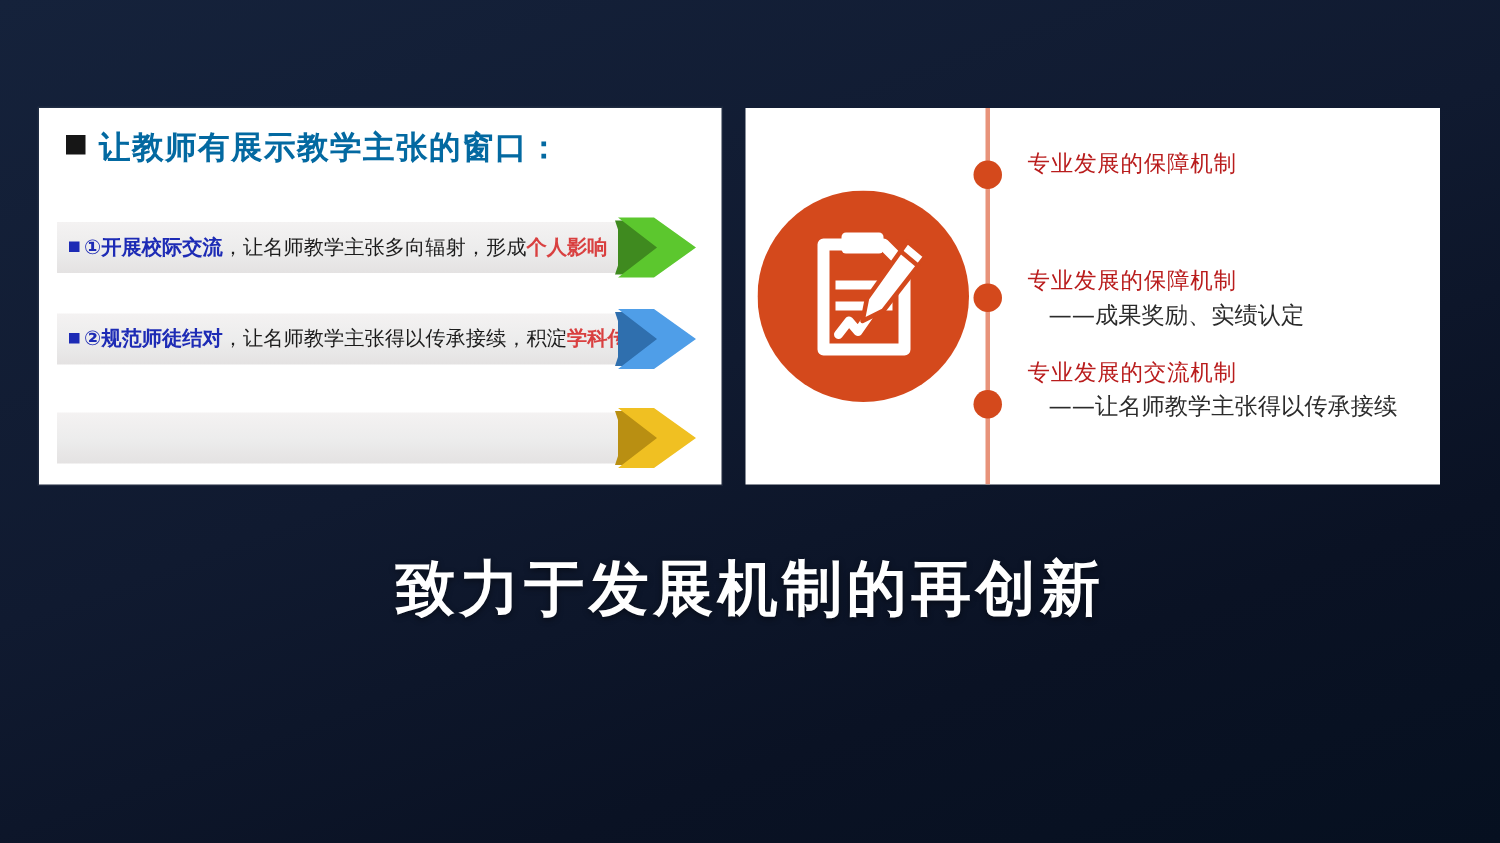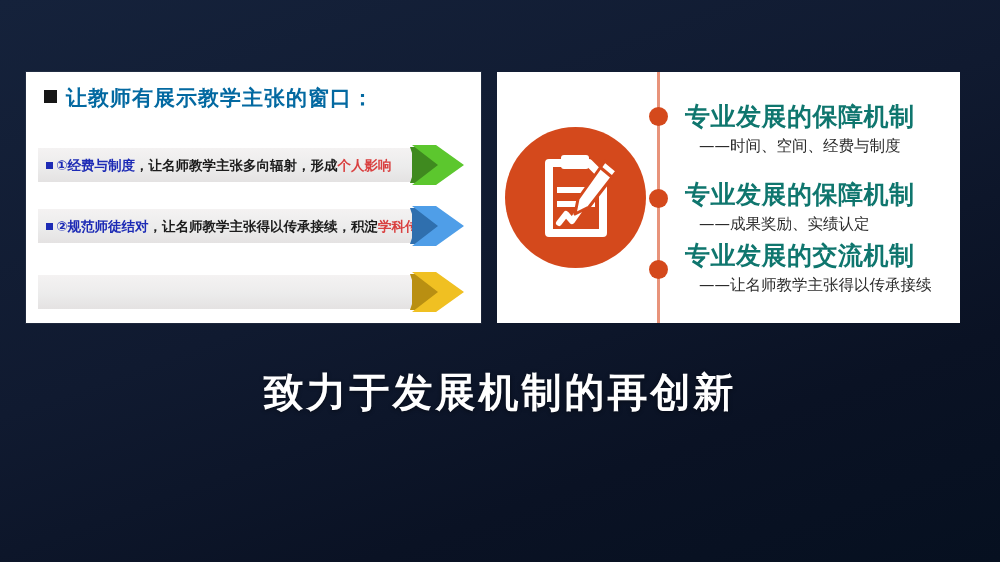--- a/index.html
+++ b/index.html
@@ -80,21 +80,21 @@
   }
   .step-text .sq {
     display: inline-block;
     width: 7px;
     height: 7px;
     background: #1d2bb5;
     margin-right: 3px;
     vertical-align: 1px;
   }
   .t-blue { color: #1d2bb5; }
-  .t-dark { color: #1c1c1c; font-weight: bold; }
+  .t-dark { color: #1c1c1c; font-weight: normal; }
   .t-red  { color: #d94040; }
 
   .arrow {
     position: absolute;
     top: -7px;
     left: 382px;
     width: 58px;
     height: 48px;
   }
   .arrow svg { display: block; }
@@ -127,23 +127,23 @@
   }
   #doc-icon-wrap {
     position: absolute;
     left: 8px;
     top: 55px;
     width: 141px;
     height: 141px;
   }
   .tl-item { position: absolute; left: 188px; }
   .tl-title {
-    font-size: 25px;
-    font-weight: bold;
-    color: #0f766e;
+    font-size: 15px;
+    font-weight: normal;
+    color: #b91c1c;
     letter-spacing: 0.5px;
     white-space: nowrap;
     font-family: "DejaVu Sans", "Liberation Sans", sans-serif;
   }
   .tl-sub {
     margin-top: 3px;
     margin-left: 14px;
     font-size: 15.5px;
     color: #2b2b2b;
     white-space: nowrap;
@@ -172,21 +172,21 @@
 
   <div id="left-panel">
 
     <div id="left-heading">
       <span class="bullet-sq"></span><span>让教师有展示教学主张的窗口：</span>
     </div>
 
     <div class="step-row" style="top:76px;">
       <div class="step-bar"></div>
       <div class="step-text">
-        <span class="sq"></span><span class="t-blue">①</span><span class="t-blue">经费与制度</span><span class="t-dark">，让名师教学主张多向辐射，形成</span><span class="t-red">个人影响</span>
+        <span class="sq"></span><span class="t-blue">①</span><span class="t-blue">开展校际交流</span><span class="t-dark">，让名师教学主张多向辐射，形成</span><span class="t-red">个人影响</span>
       </div>
       <div class="arrow">
         <svg width="58" height="48" viewBox="0 0 58 48">
           <polygon points="2,6 4,12 4,36 2,42 16,42 40,24 16,6" fill="#3f8a1f"></polygon>
           <polygon points="4,4 28,4 56,24 28,44 4,44 30,24" fill="#5cc72e"></polygon>
         </svg>
       </div>
     </div>
 
     <div class="step-row" style="top:137px;">
@@ -233,21 +233,20 @@
 
         <path d="M54 96 l7 -9 l6 7 l7 -10" fill="none" stroke="#ffffff" stroke-width="6" stroke-linecap="round" stroke-linejoin="round"></path>
 
         <path d="M100 34 l12 10 l-28 36 l-14 7 l3 -15 z" fill="#ffffff" stroke="#d4491c" stroke-width="3" stroke-linejoin="round"></path>
         <path d="M96 41 l12 10" stroke="#d4491c" stroke-width="3"></path>
       </svg>
     </div>
 
     <div class="tl-item" style="top:28px;">
       <div class="tl-title">专业发展的保障机制</div>
-      <div class="tl-sub">——时间、空间、经费与制度</div>
     </div>
 
     <div class="tl-item" style="top:106px;">
       <div class="tl-title">专业发展的保障机制</div>
       <div class="tl-sub">——成果奖励、实绩认定</div>
     </div>
 
     <div class="tl-item" style="top:167px;">
       <div class="tl-title">专业发展的交流机制</div>
       <div class="tl-sub">——让名师教学主张得以传承接续</div>

